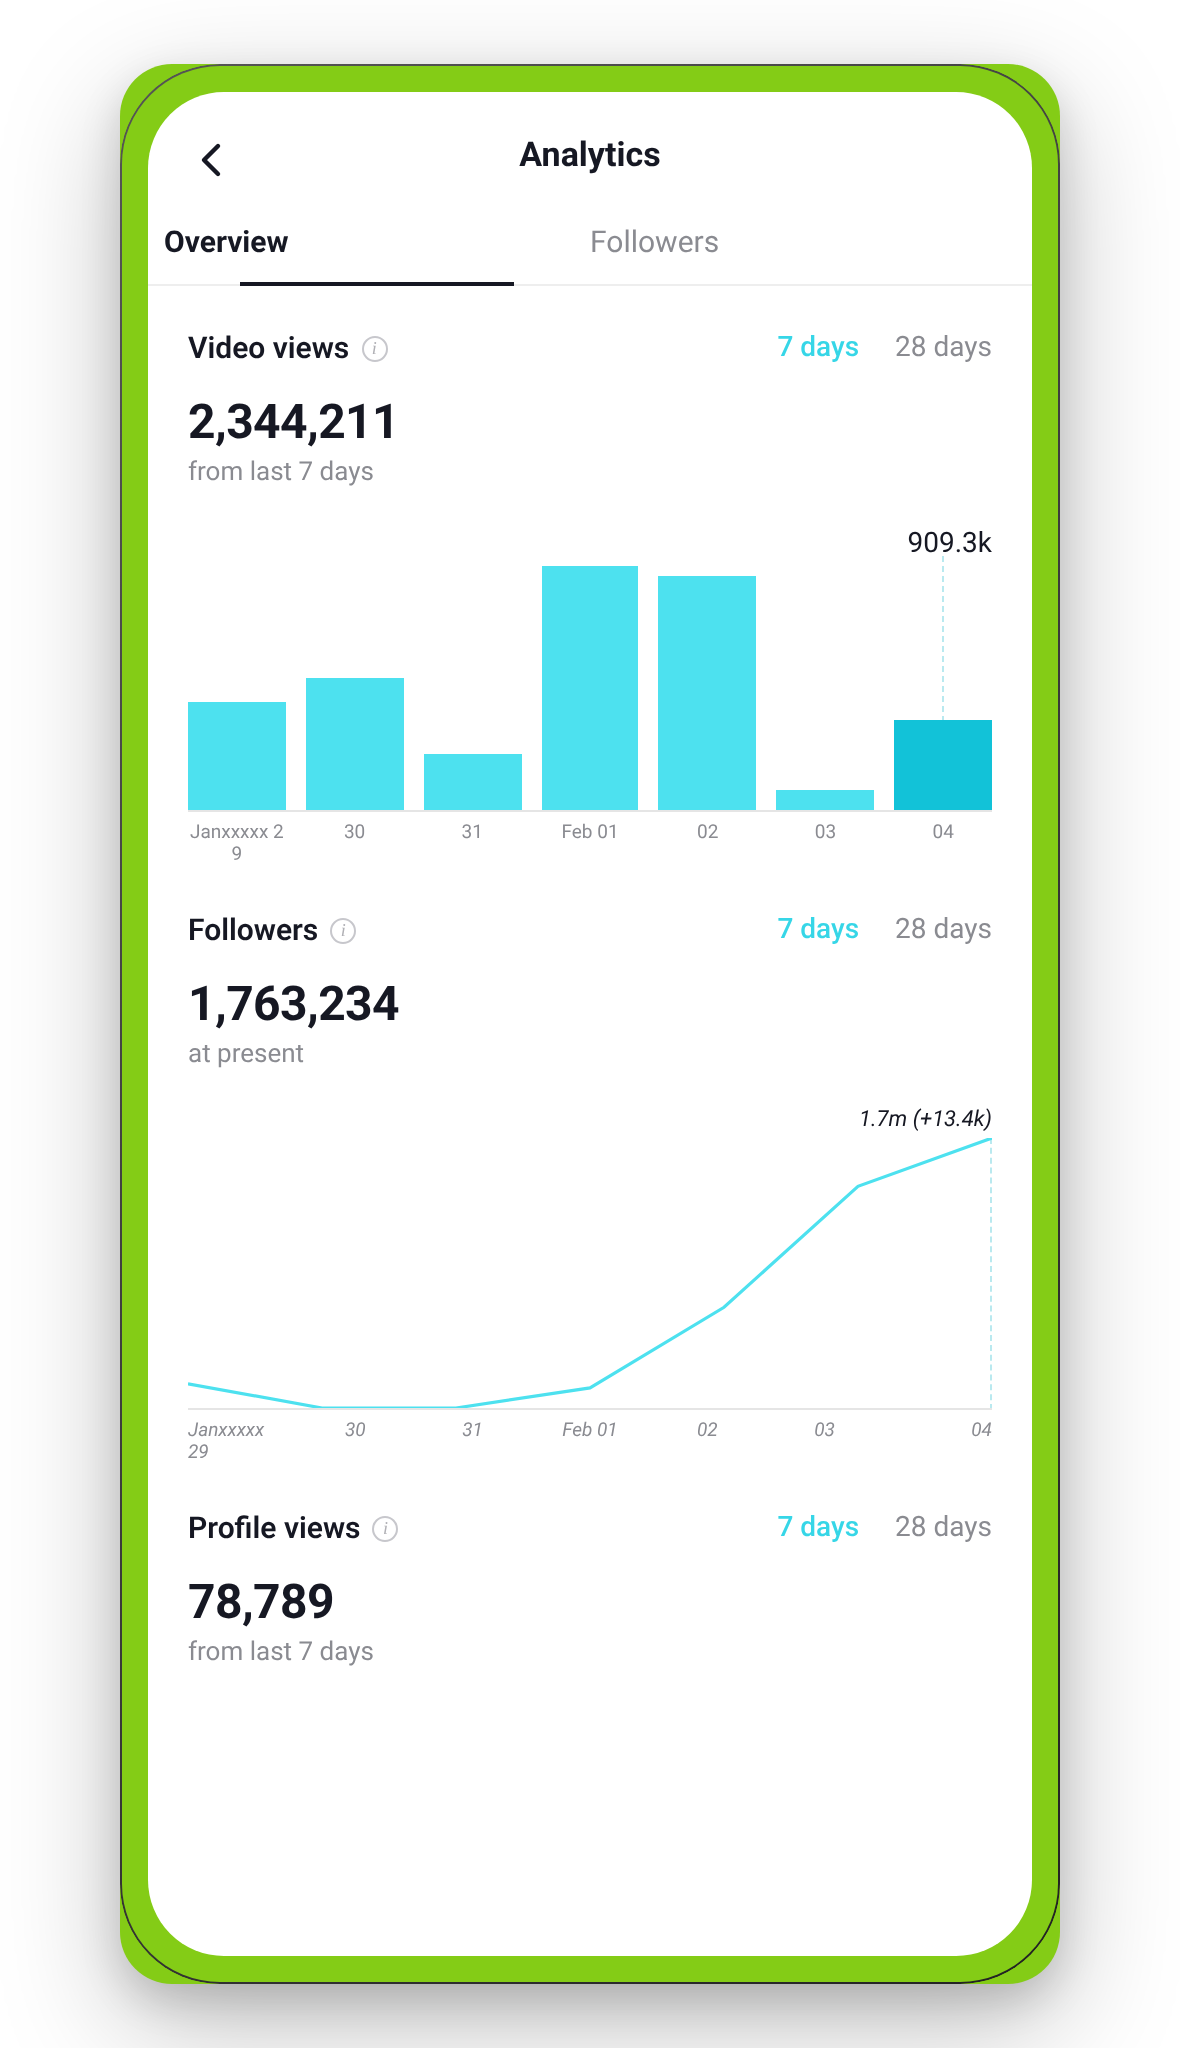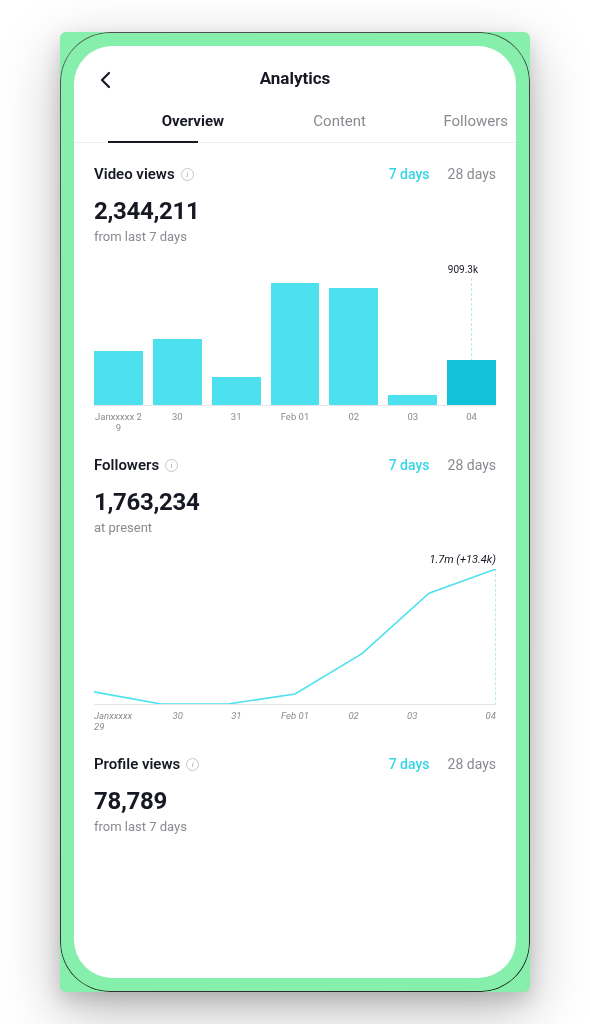--- a/index.html
+++ b/index.html
@@ -8,22 +8,22 @@
     height: 1024px;
     background: #ffffff;
     font-family: -apple-system, BlinkMacSystemFont, "Segoe UI", Roboto, Helvetica, Arial, sans-serif;
     display: flex;
     align-items: center;
     justify-content: center;
   }
   .phone-frame {
     width: 470px;
     height: 960px;
-    border-radius: 6px;
-    background: #86efac;
+    border-radius: 26px;
+    background: #84cc16;
     padding: 14px;
     box-shadow: 0 20px 60px rgba(0,0,0,0.25), 0 8px 20px rgba(0,0,0,0.15);
     position: relative;
   }
   .phone-frame::before{
     content:"";
     position:absolute;
     inset:0;
     border-radius:50px;
     padding:1px;
@@ -65,21 +65,21 @@
     font-size: 17px;
     color: #161823;
   }
   .tabs {
     display: flex;
     border-bottom: 1px solid #eee;
     padding: 0 8px;
   }
   .tab {
     flex: 1;
-    text-align: right;
+    text-align: left;
     padding: 10px 0 12px 0;
     font-size: 15px;
     color: #8a8b91;
     position: relative;
     cursor:pointer;
   }
   .tab.active {
     color: #161823;
     font-weight: 700;
   }
@@ -118,23 +118,23 @@
   .sub-label { font-size: 13px; color:#8a8b91; margin-top: 4px; }
 
   
   .bar-chart {
     margin-top: 20px;
     position: relative;
     height: 170px;
   }
   .bar-annot {
     position:absolute;
-    right:18px;
+    right:0;
     top:0;
-    font-size:10px;
+    font-size:14px;
     color:#161823;
   }
   .bars-area {
     position:absolute;
     left:0; right:0; bottom:28px; top:14px;
     display:flex;
     align-items:flex-end;
     gap:10px;
     border-bottom:1px solid #e5e5e5;
   }
@@ -210,21 +210,20 @@
       <div class="back-btn">
         <svg width="14" height="18" viewBox="0 0 14 18">
           <polyline points="10,2 3,9 10,16" fill="none" stroke="#161823" stroke-width="2.2" stroke-linecap="round" stroke-linejoin="round"></polyline>
         </svg>
       </div>
       <div class="header-title">Analytics</div>
     </div>
 
     <div class="tabs">
       <div class="tab active">Overview</div>
-      <div class="tab">Content</div>
       <div class="tab">Followers</div>
     </div>
 
     <div class="content">
 
       <div class="section">
         <div class="section-head">
           <div class="section-title-wrap">
             <span class="section-title">Video views</span>
             <span class="info-icon">i</span>

